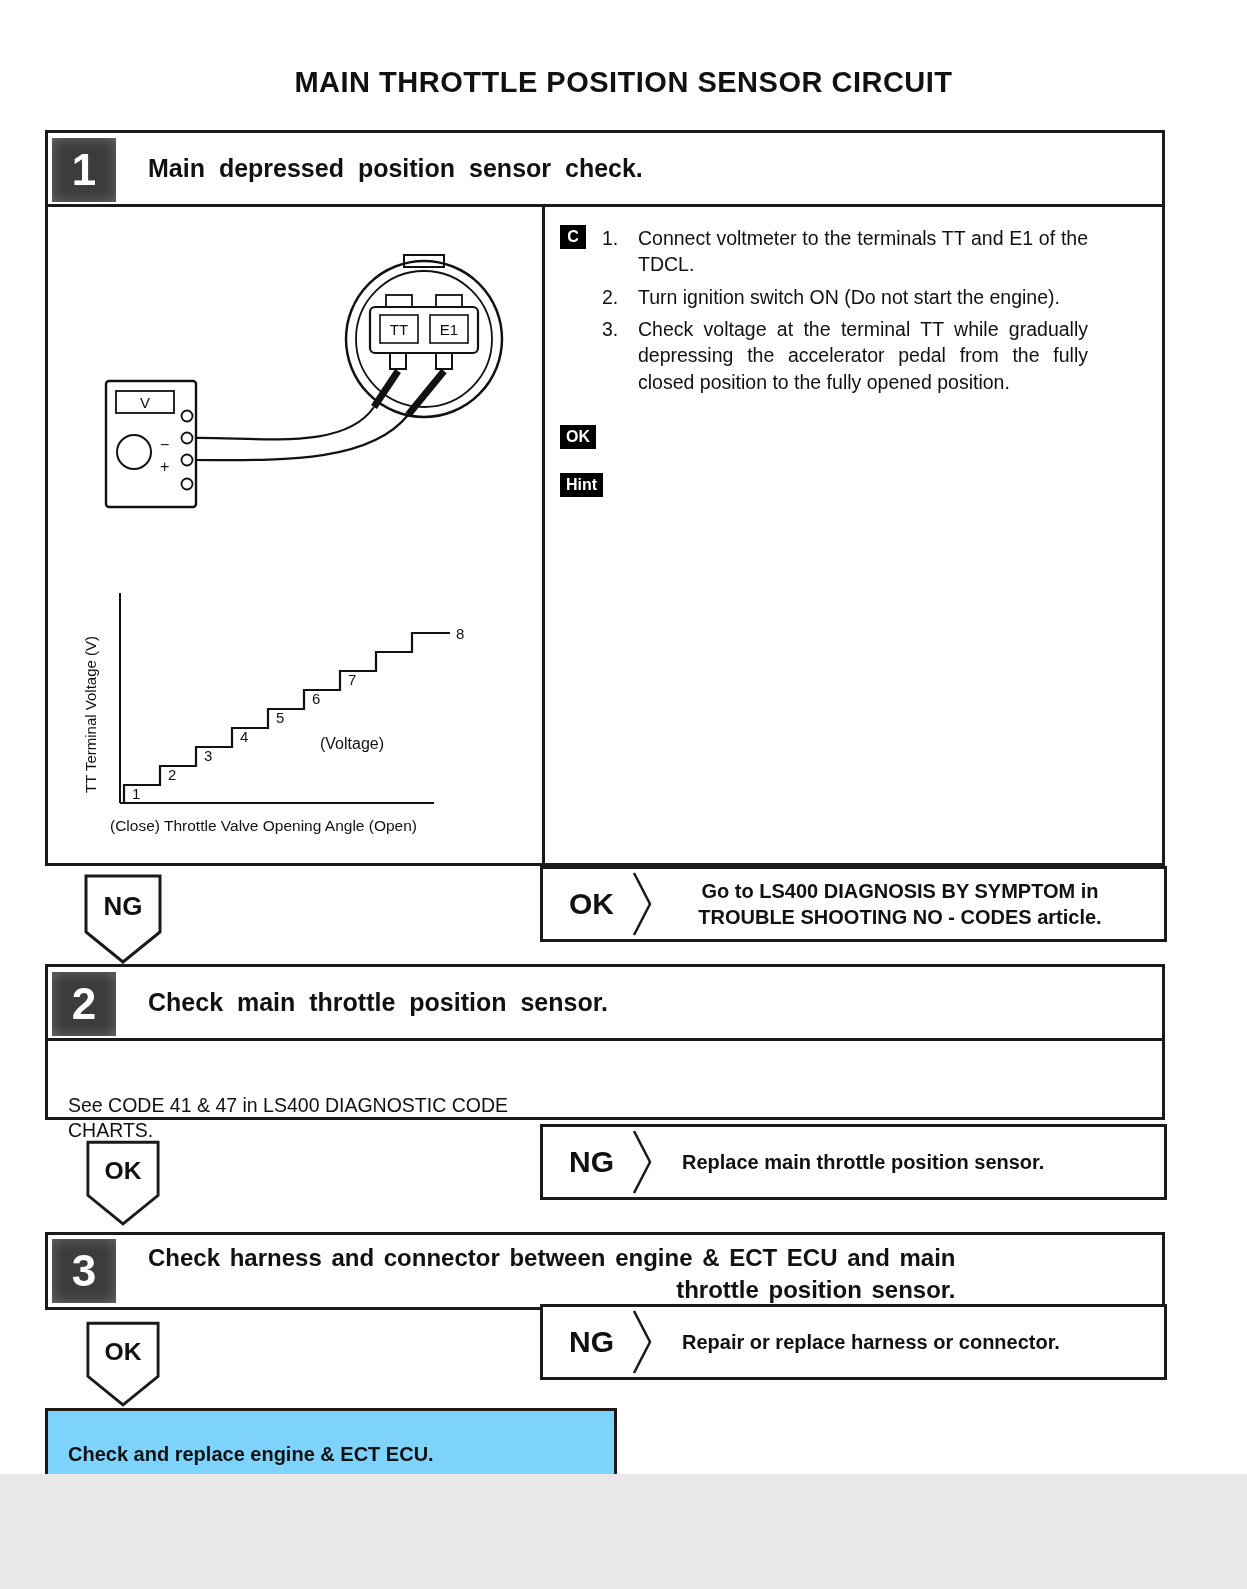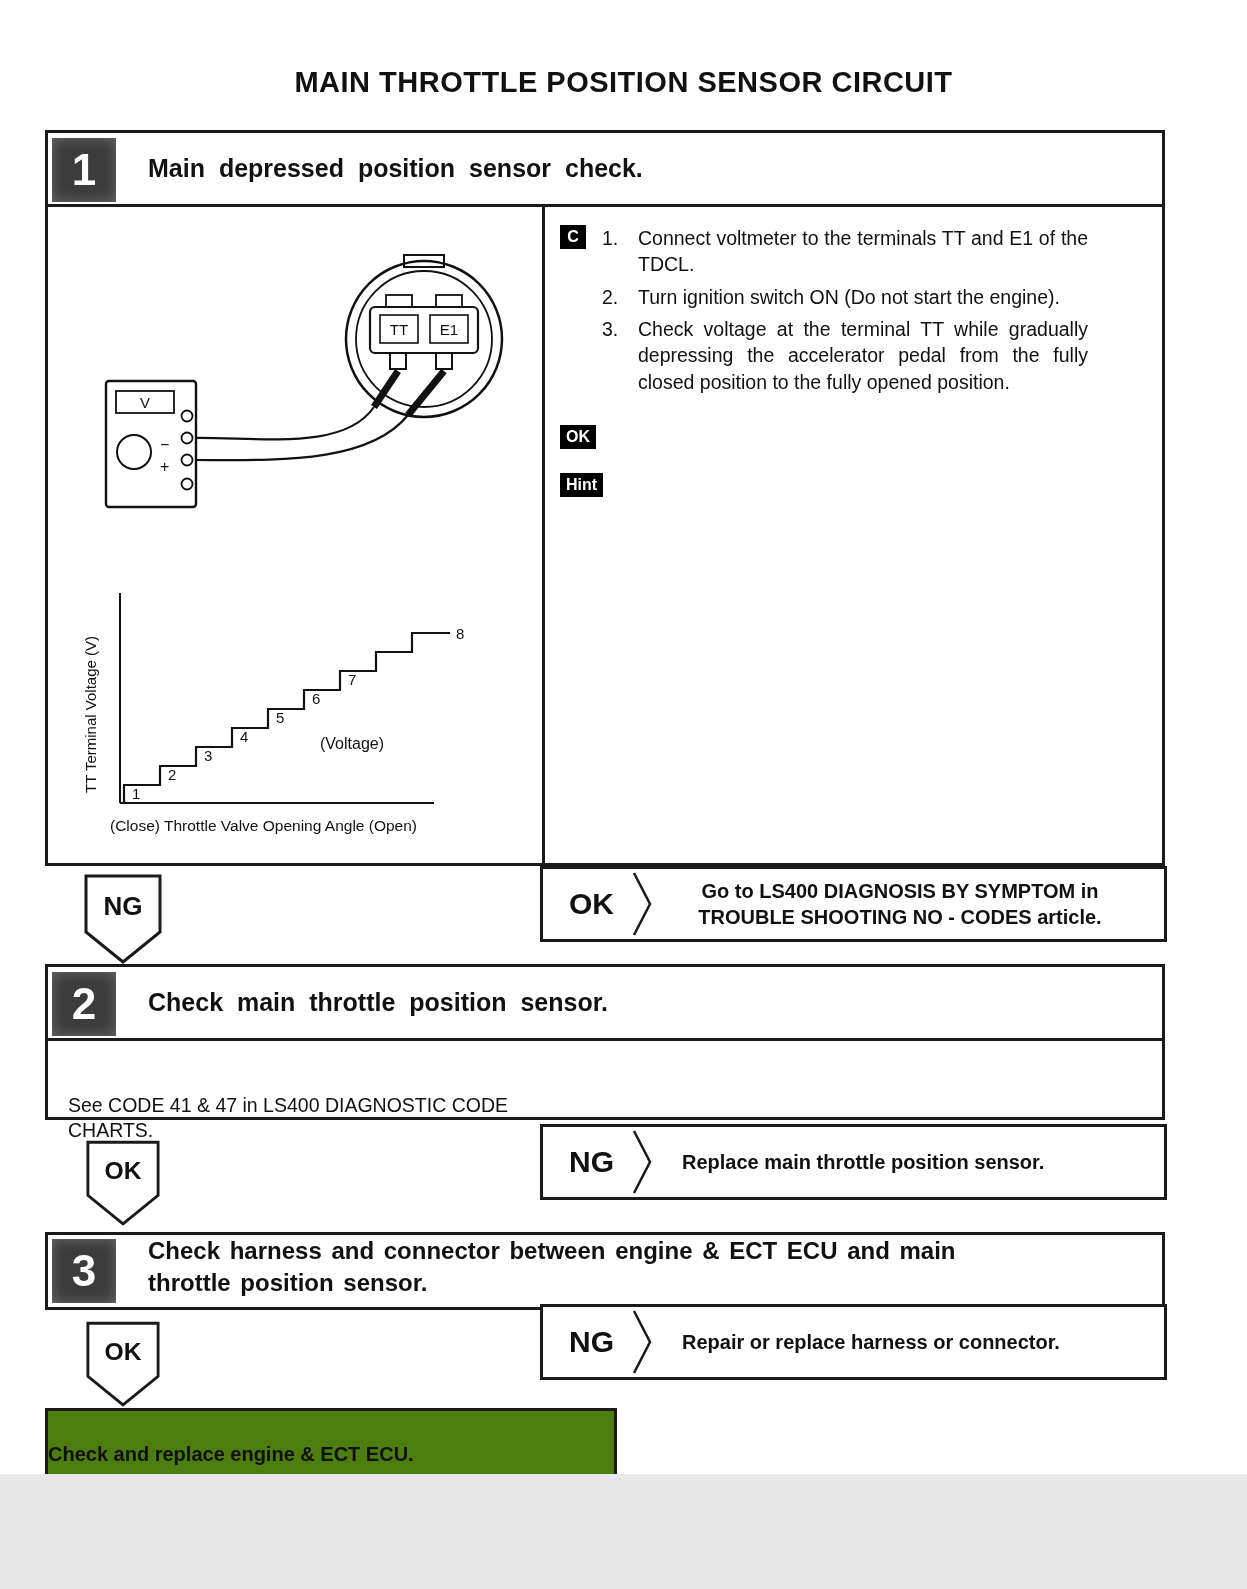--- a/index.html
+++ b/index.html
@@ -19,21 +19,21 @@
     position:absolute; left:4px; top:5px; width:64px; height:64px;
     background:#3c3c3c; color:#fff; font-weight:bold; font-size:44px;
     display:flex; align-items:center; justify-content:center;
     box-shadow: inset 0 0 14px #6a6a6a;
   }
   .header-title {
     position:absolute; left:100px; top:0; bottom:0;
     display:flex; align-items:center;
     font-size:25px; font-weight:bold; word-spacing:7px;
   }
-  .header-title.two-line { font-size:24px; line-height:1.35; align-items:flex-start; padding-top:0; display:block; word-spacing:3px; }
+  .header-title.two-line { font-size:24px; line-height:1.35; align-items:flex-start; padding-top:7px; display:block; word-spacing:3px;text-align:right; }
   .divider-v { position:absolute; left:494px; top:74px; bottom:0; width:0; border-left:3px solid #1a1a1a; }
 
   .col-right { position:absolute; left:512px; top:92px; width:640px; }
   .badge {
     display:inline-flex; align-items:center; justify-content:center;
     background:#000; color:#fff; font-weight:bold; font-size:16px;
     min-width:26px; height:24px; padding:0 6px; box-sizing:border-box; flex:none;
   }
   .instr-block { display:flex; gap:16px; align-items:flex-start; }
   .instr-list { display:flex; flex-direction:column; }
@@ -54,22 +54,22 @@
   .result-text.centered { flex:1; text-align:center; margin-left:10px; padding-right:30px; }
 
   .pentagon { position:absolute; }
   .pentagon text { font-size:26px; font-weight:bold; fill:#111; }
 
   .body-text { position:absolute; left:20px; top:86px; font-size:19.5px; line-height:1.3;margin-top:40px; }
 
   .final-box {
     position:absolute; left:45px; top:1408px; width:572px; height:92px;
     border:3px solid #1a1a1a; box-sizing:border-box;
-    display:flex; align-items:center; 
-    font-size:20px; font-weight:bold; background:#4d7c0f;
+    display:flex; align-items:center; padding-left:20px;
+    font-size:20px; font-weight:bold; background:#7dd3fc;
   }
   .bottom-rule { position:absolute; left:40px; top:1516px; width:1165px; border-top:2px solid #222; }
 
   svg text { font-family:"Liberation Sans", sans-serif; fill:#111; }
   .diagram-svg { position:absolute; left:8px; top:76px; }
   .chart-svg { position:absolute; left:34px; top:446px; }
 </style>
 </head>
 <body>
 

